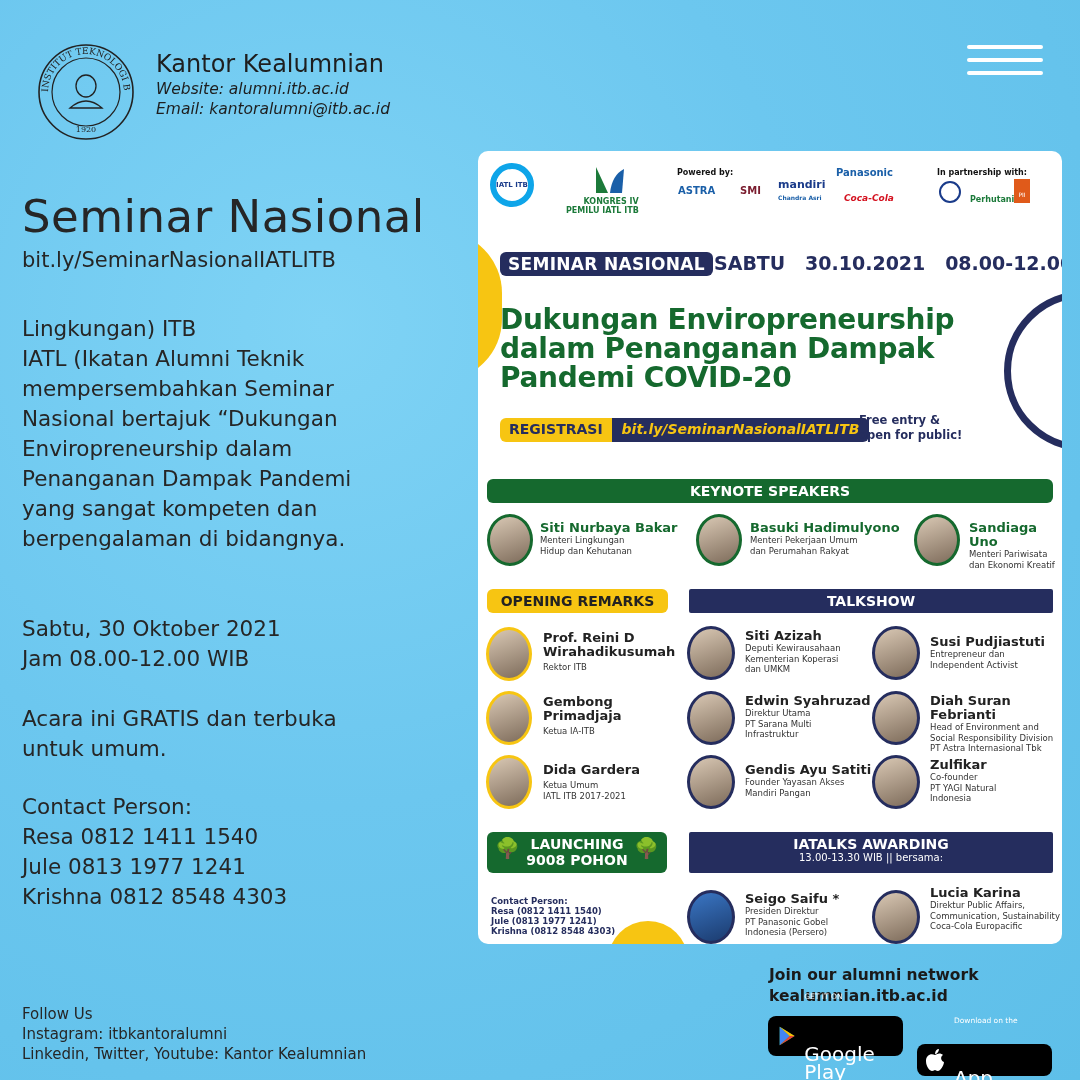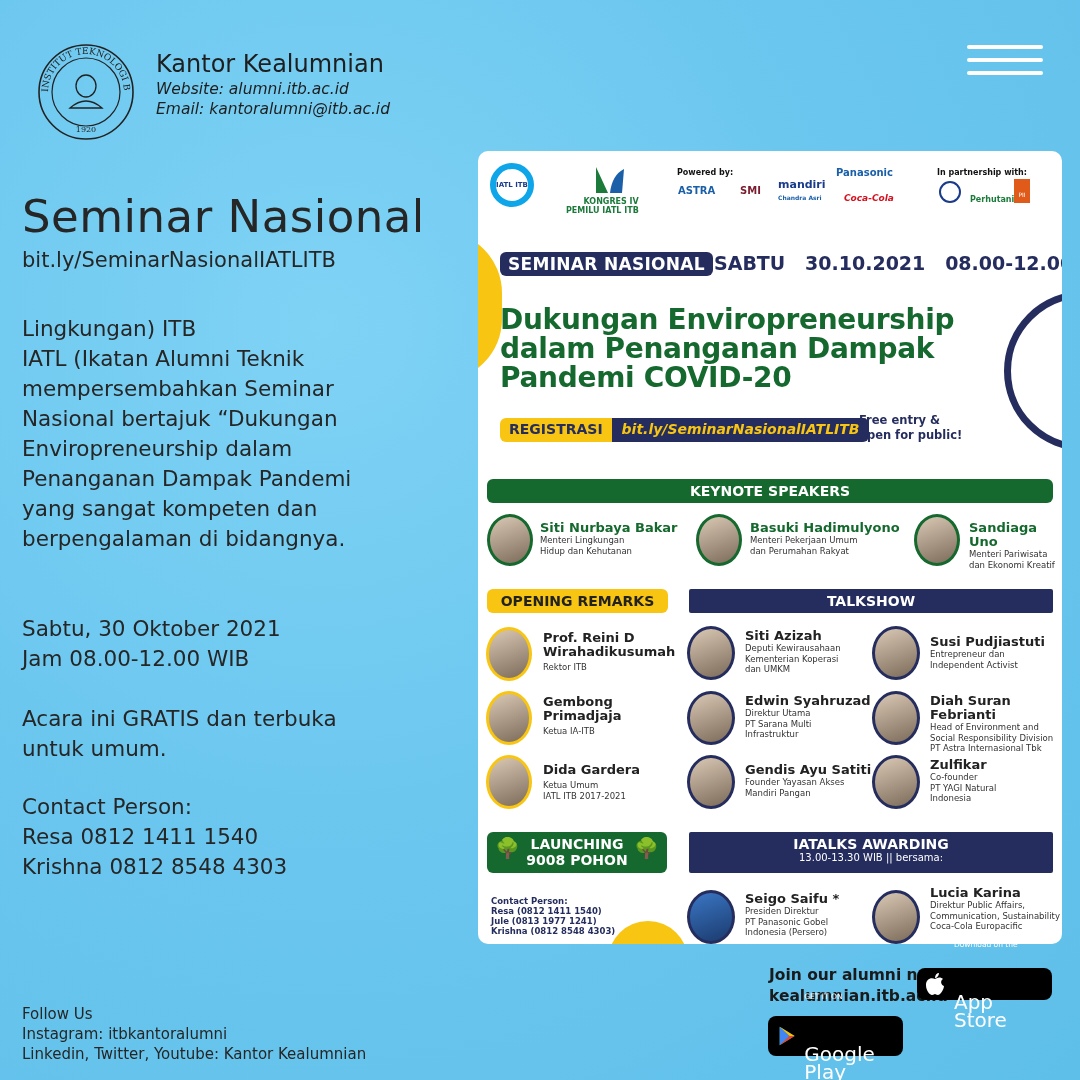--- a/index.html
+++ b/index.html
@@ -105,20 +105,21 @@
   <div>Sabtu, 30 Oktober 2021</div>
   <div>Jam 08.00-12.00 WIB</div>
 </div>
 <div class="abs left-text" style="top:704px">
   <div>Acara ini GRATIS dan terbuka</div>
   <div>untuk umum.</div>
 </div>
 <div class="abs left-text" style="top:792px">
   <div>Contact Person:</div>
   <div>Resa 0812 1411 1540</div>
+  <div>Jule 0813 1977 1241</div>
   <div>Krishna 0812 8548 4303</div>
 </div>
 
 <div class="abs follow" style="top:1004px">
   <div>Follow Us</div>
   <div>Instagram: itbkantoralumni</div>
   <div>Linkedin, Twitter, Youtube: Kantor Kealumnian</div>
 </div>
 
 <div class="abs poster">
@@ -300,21 +301,21 @@
     <path d="M2 1 L14 12 L2 23 Z" fill="#4285f4"></path>
     <path d="M14 12 L20 12 L2 23 Z" fill="#ea4335"></path>
     <path d="M2 1 L20 12 L14 12 Z" fill="#fbbc04"></path>
   </svg>
   <div style="margin-left:8px">
     <div class="small">GET IT ON</div>
     <div class="big">Google Play</div>
   </div>
 </div>
 
-<div class="abs store" style="left:917px;top:968px;width:135px;height:32px;padding-left:8px">
+<div class="abs store" style="left:917px;top:1044px;width:135px;height:32px;padding-left:8px">
   <svg width="20" height="24" viewBox="0 0 20 24">
     <path d="M10 7 C6 5 1 7 1 13 C1 19 5 23 7 23 C9 23 9 22 10 22 C11 22 11 23 13 23 C15 23 19 18 19 14 C16 13 15 9 18 7 C16 5 13 5 10 7 Z" fill="#fff"></path>
     <path d="M10 6 C10 3 12 1 14 1 C14 4 12 6 10 6 Z" fill="#fff"></path>
   </svg>
   <div style="margin-left:9px">
     <div class="small">Download on the</div>
     <div class="big">App Store</div>
   </div>
 </div>
 

